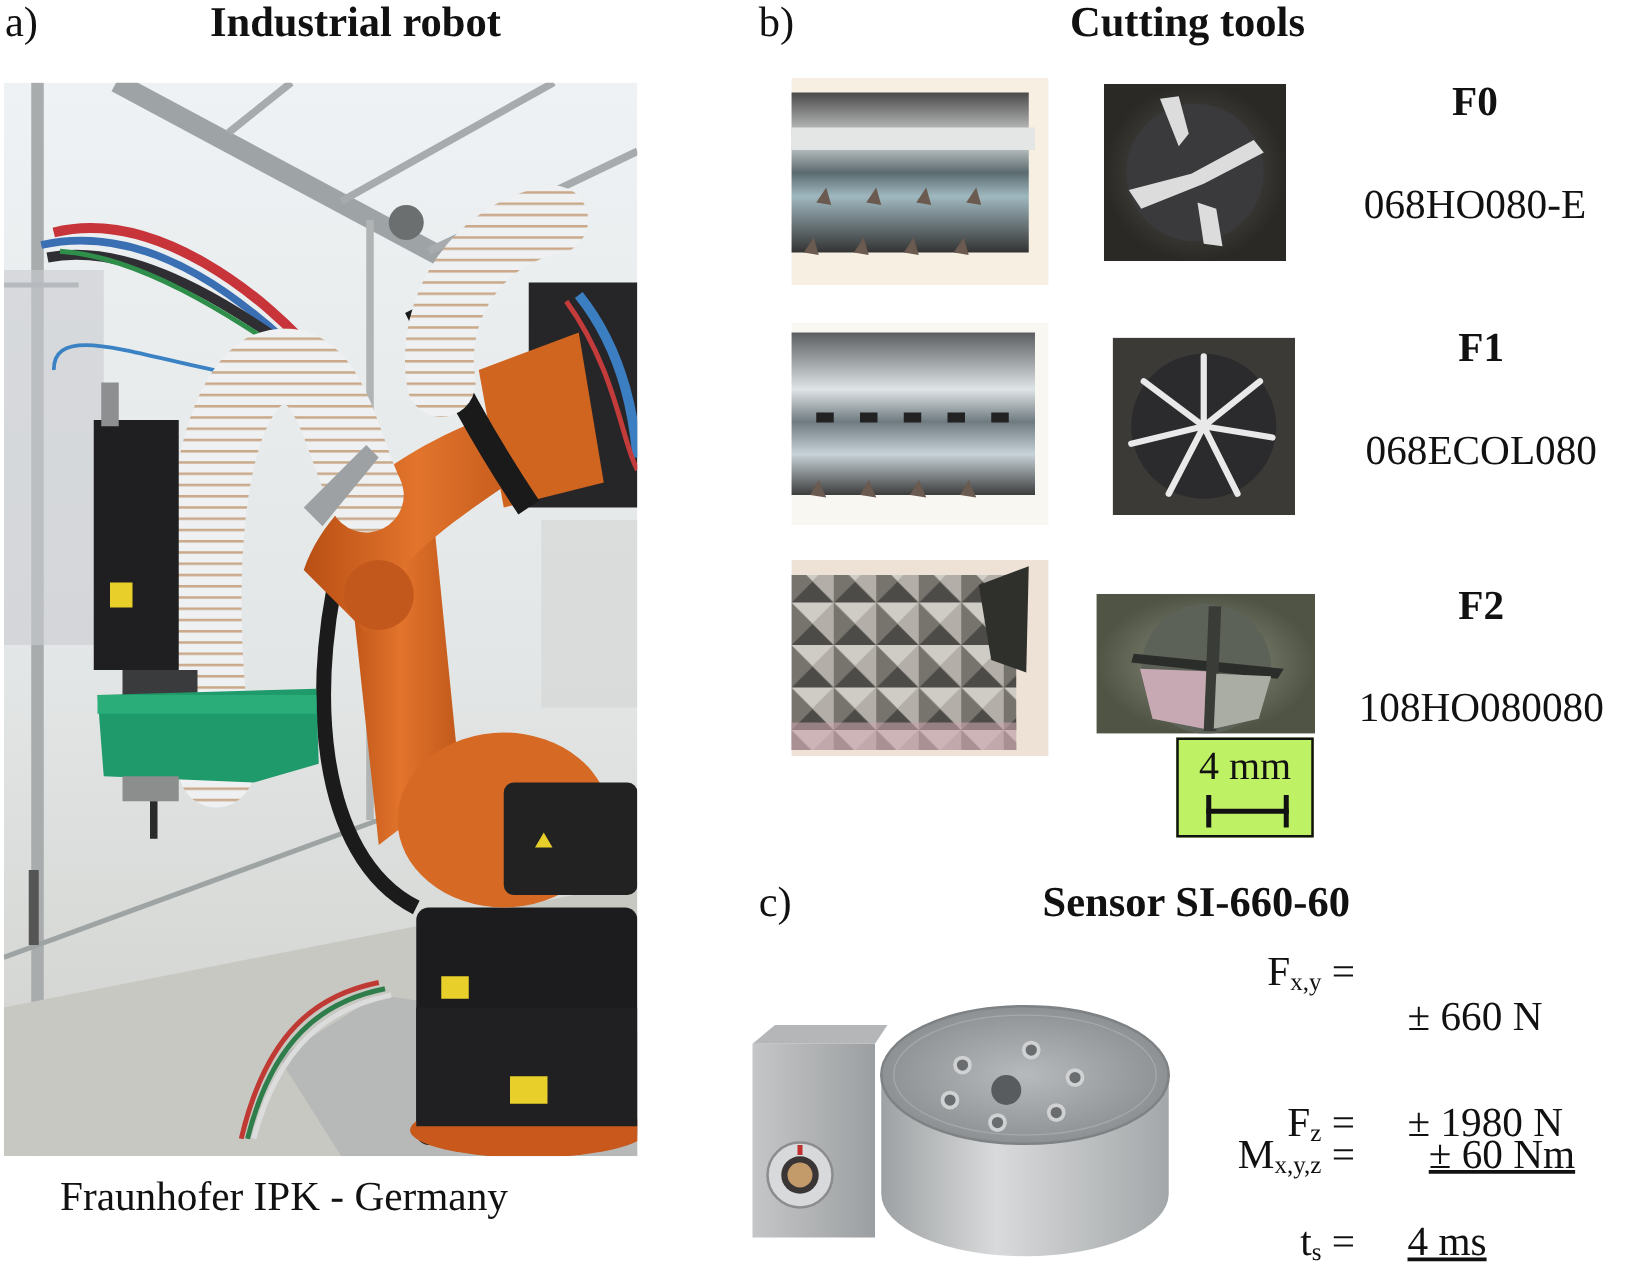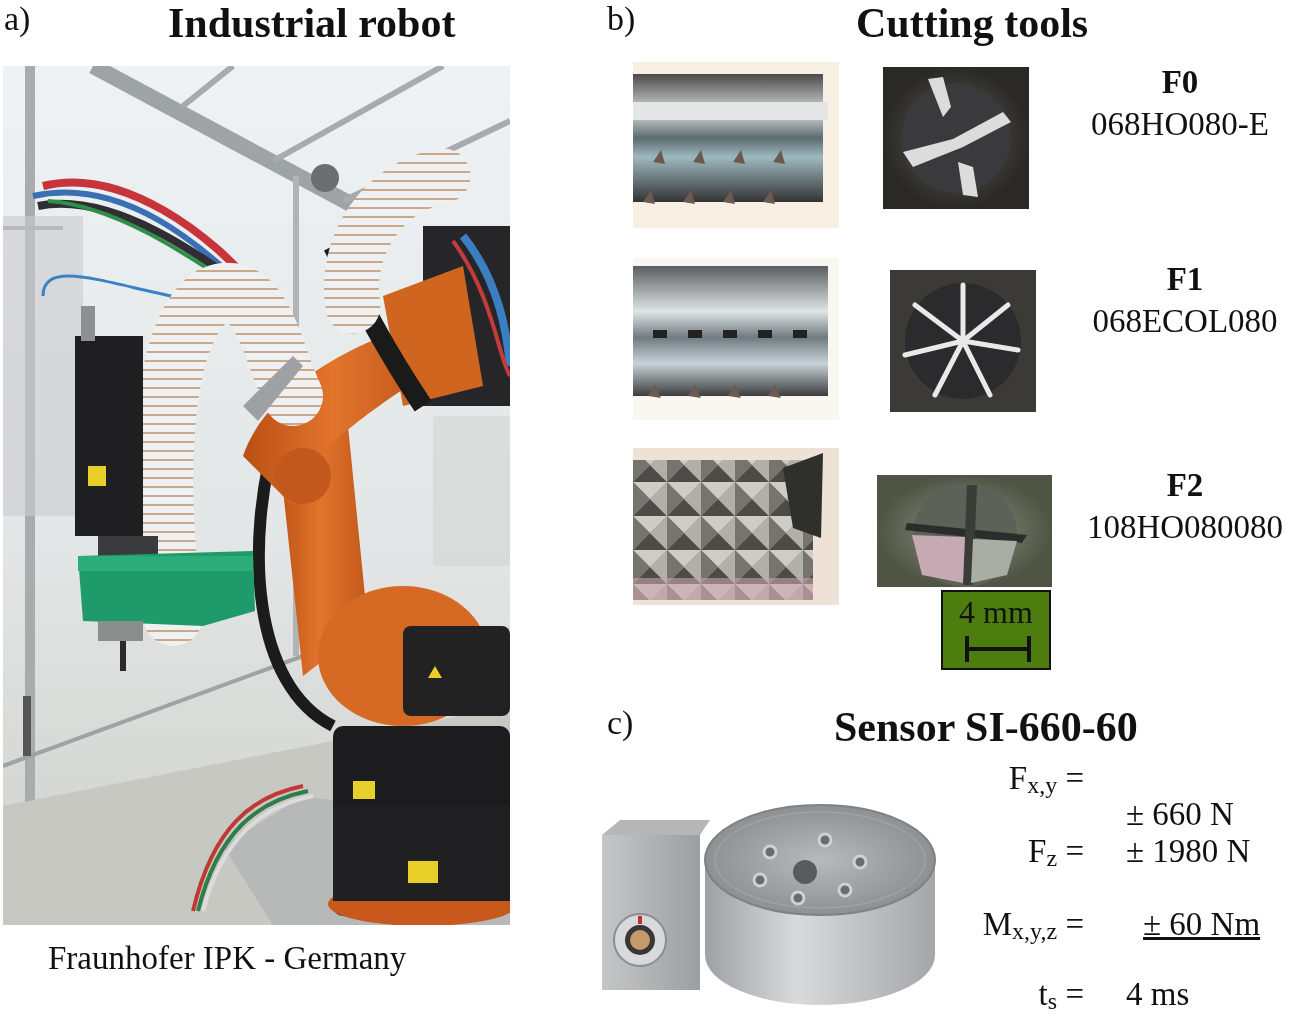--- a/index.html
+++ b/index.html
@@ -1,29 +1,29 @@
 <!DOCTYPE html>
 <html><head>
 <meta charset="utf-8">
 <style>
   html, body { margin:0; padding:0; background:#ffffff; }
   body { width:1300px; height:1025px; position:relative; overflow:hidden;
          font-family:"Liberation Serif", "DejaVu Serif", serif; color:#111; }
   .abs { position:absolute; }
   .panel-label { font-size:34px; line-height:1; }
-  .panel-title { font-size:42px; font-weight:bold; line-height:1; white-space:nowrap; }
+  .panel-title { font-size:34px; font-weight:bold; line-height:1; white-space:nowrap; }
   .photo { position:absolute; overflow:hidden; }
   .tool-name { font-size:33px; font-weight:bold; text-align:center; line-height:1; }
-  .tool-code { font-size:33px; text-align:center; line-height:1; white-space:nowrap; }
+  .tool-code { font-size:33px; text-align:center; line-height:1; white-space:nowrap;margin-top:40px; }
   .caption { font-size:33px; white-space:nowrap;text-align:center; }
   .spec-row { position:absolute; font-size:33px; white-space:nowrap; line-height:1; }
   .spec-sym { position:absolute; text-align:right; }
-  .spec-sym sub { font-size:24px; vertical-align:-4px; }
+  .spec-sym sub { font-size:20px; vertical-align:-4px; }
   .spec-val { position:absolute; left:0; }
-  .scalebar { position:absolute; border:2.5px solid #111; background:#4d7c0f; box-sizing:border-box; }
+  .scalebar { position:absolute; border:2.5px solid #111; background:#bef264; box-sizing:border-box; }
   .scalebar .txt { position:absolute; left:0; right:0; top:4px; text-align:center; font-size:32px; line-height:1; }
   svg { display:block; }
 </style>
 </head>
 <body>
 
 <div class="abs panel-label" style="left:4px; top:2px;">a)</div>
 <div class="abs panel-title" style="left:168px; top:2px;">Industrial robot</div>
 
 <div class="photo" style="left:3px; top:66px; width:507px; height:859px;">
@@ -299,24 +299,24 @@
       <circle cx="208" cy="108" r="6"></circle>
         <circle cx="170" cy="90" r="6"></circle>
     </g>
   </svg>
 </div>
 
 <div class="spec-row" style="left:960px; top:762px; width:340px; height:40px;">
   <span class="spec-sym" style="right:216px;"><span>F</span><sub>x,y</sub> <span>=</span></span>
   <span class="spec-val" style="left:166px;margin-top:36px;">± 660 N</span>
 </div>
-<div class="spec-row" style="left:960px; top:835px; width:340px; height:40px;">
+<div class="spec-row" style="left:960px; top:883px; width:340px; height:40px;">
   <span class="spec-sym" style="right:216px;"><span>F</span><sub>z</sub> <span>=</span></span>
   <span class="spec-val" style="left:166px;">± 1980 N</span>
 </div>
 <div class="spec-row" style="left:960px; top:908px; width:340px; height:40px;">
   <span class="spec-sym" style="right:216px;"><span>M</span><sub>x,y,z</sub> <span>=</span></span>
   <span class="spec-val" style="left:183px;text-decoration:underline;">± 60 Nm</span>
 </div>
 <div class="spec-row" style="left:960px; top:978px; width:340px; height:40px;">
   <span class="spec-sym" style="right:216px;text-align:right;"><span>t</span><sub>s</sub> <span>=</span></span>
-  <span class="spec-val" style="left:166px;">4 ms</span>
+  <span class="spec-val" style="left:166px;text-decoration:underline;">4 ms</span>
 </div>
 
 </body></html>

